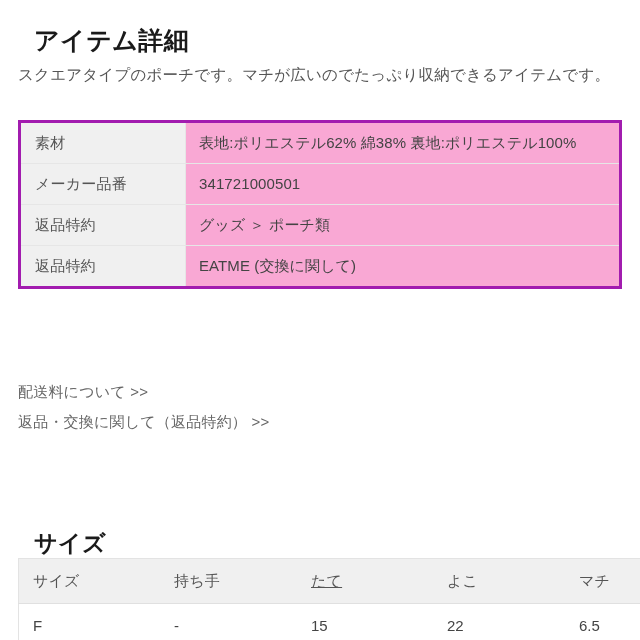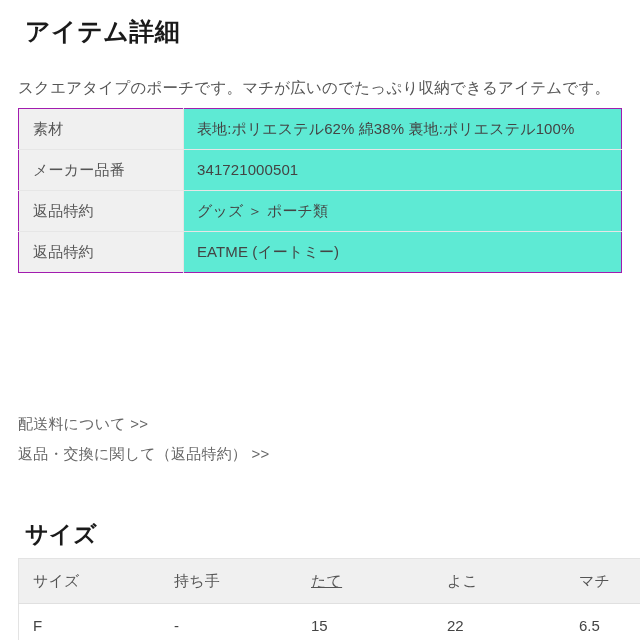--- a/index.html
+++ b/index.html
@@ -21,58 +21,58 @@
     box-sizing: border-box;
     padding: 0;
   }
 
   
   .section-title {
     font-size: 25px;
     font-weight: bold;
     color: #1a1a1a;
     letter-spacing: 0.5px;
-    margin: 7px;
+    margin: 16px;
     padding: 0;
   }
   #item-detail-title {
     position: absolute;
     left: 18px;
     top: 9px;
     line-height: 30px;
   }
   #size-title {
     position: absolute;
     left: 18px;
     top: 513px;
     font-size: 23px;
     line-height: 28px;
   }
 
   
   .description {
     position: absolute;
     left: 18px;
-    top: 59px;
+    top: 46px;
     width: 608px;
     font-size: 15.5px;
     line-height: 26px;
     color: #555555;
     letter-spacing: 0.2px;
   }
 
   
   .spec-table {
     position: absolute;
     left: 18px;
-    top: 108px;
+    top: 120px;
     width: 604px;
     border-collapse: collapse;
     table-layout: fixed;
-    border: 1px solid #a21caf;
+    border: 3px solid #a21caf;
     font-size: 15px;
   }
   .spec-table tr {
     border-bottom: 1px solid #e6e6e6;
   }
   .spec-table tr:last-child {
     border-bottom: none;
   }
   .spec-table th {
     width: 150px;
@@ -80,34 +80,34 @@
     color: #555555;
     font-weight: normal;
     text-align: left;
     vertical-align: middle;
     padding: 9px 0 9px 14px;
     line-height: 22px;
     border-right: 1px solid #e6e6e6;
     letter-spacing: 0.2px;
   }
   .spec-table td {
-    background: #5eead4;
+    background: #f9a8d4;
     color: #444444;
     vertical-align: middle;
     padding: 9px 12px 9px 13px;
     line-height: 22px;
     letter-spacing: 0.1px;
     margin-top: 15px;
   }
 
   
   .link-list {
     position: absolute;
     left: 18px;
-    top: 409px;
+    top: 377px;
     width: 600px;
   }
   .doc-link {
     display: block;
     font-size: 15px;
     line-height: 30px;
     color: #666666;
     text-decoration: none;
     letter-spacing: 0.2px;
     white-space: nowrap;
@@ -165,21 +165,21 @@
       <tr>
         <th>メーカー品番</th>
         <td>341721000501</td>
       </tr>
       <tr>
         <th>返品特約</th>
         <td>グッズ ＞ ポーチ類</td>
       </tr>
       <tr>
         <th>返品特約</th>
-        <td>EATME (イートミー)</td>
+        <td>EATME (交換に関して)</td>
       </tr>
     </tbody>
   </table>
 
   <div class="link-list">
     <a class="doc-link" href="#">配送料について &gt;&gt;</a>
     <a class="doc-link" href="#">返品・交換に関して（返品特約） &gt;&gt;</a>
   </div>
 
   <h2 class="section-title" id="size-title">サイズ</h2>

